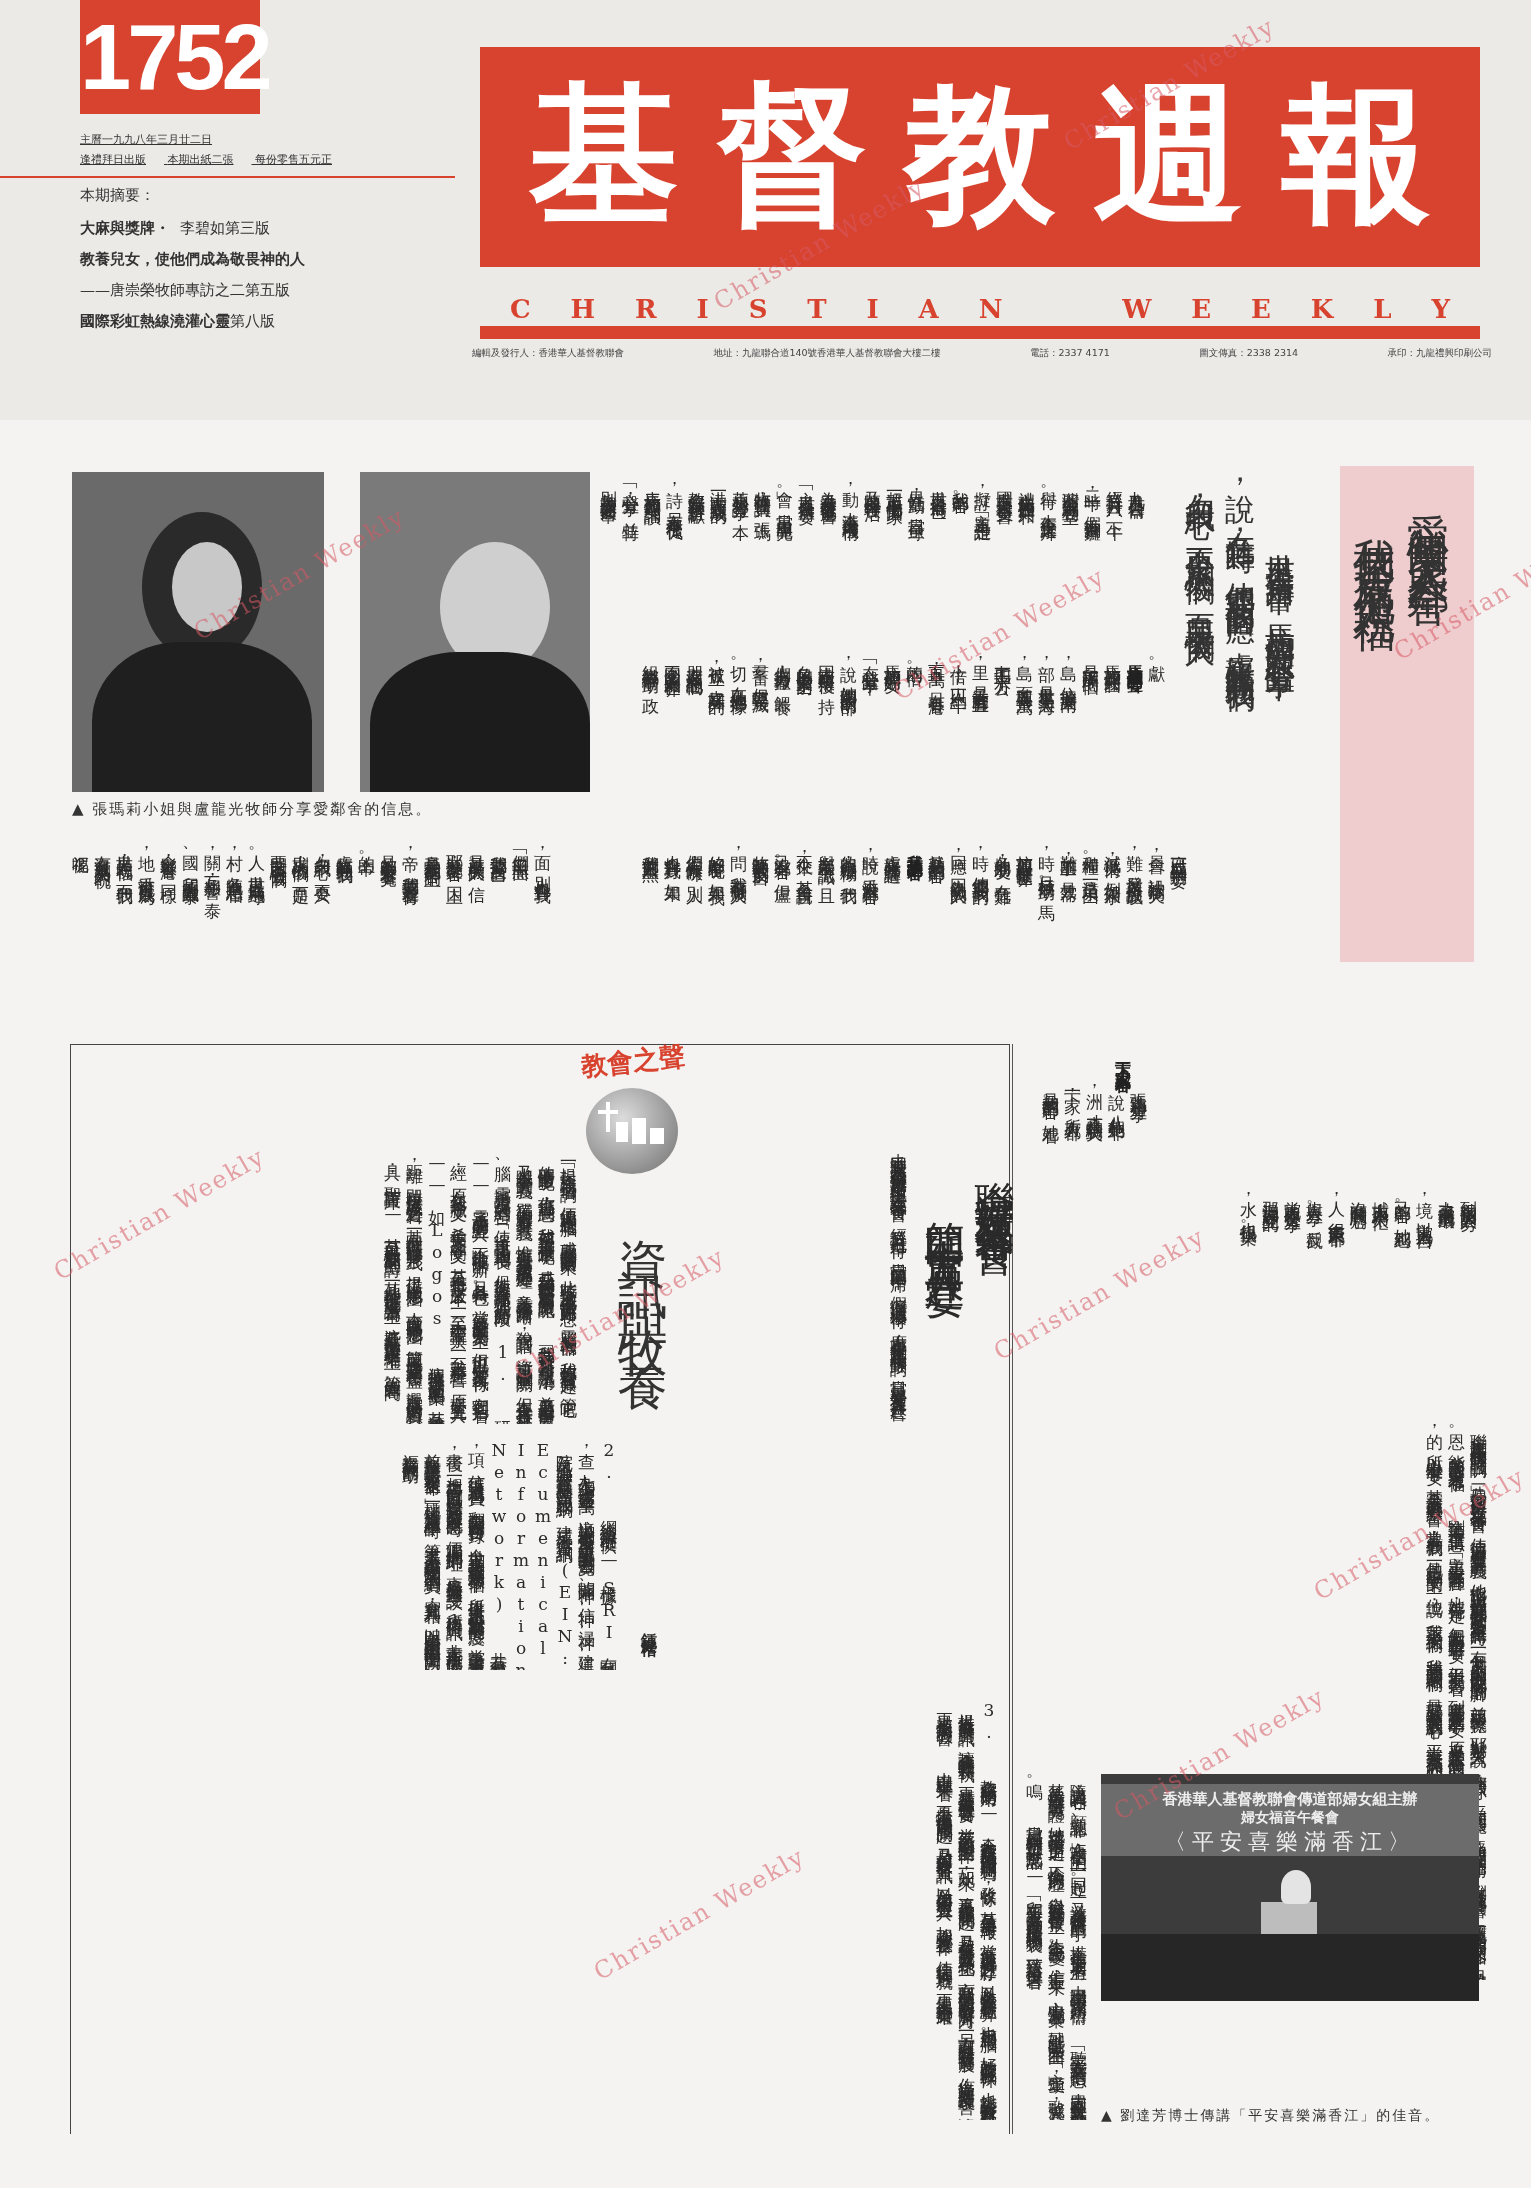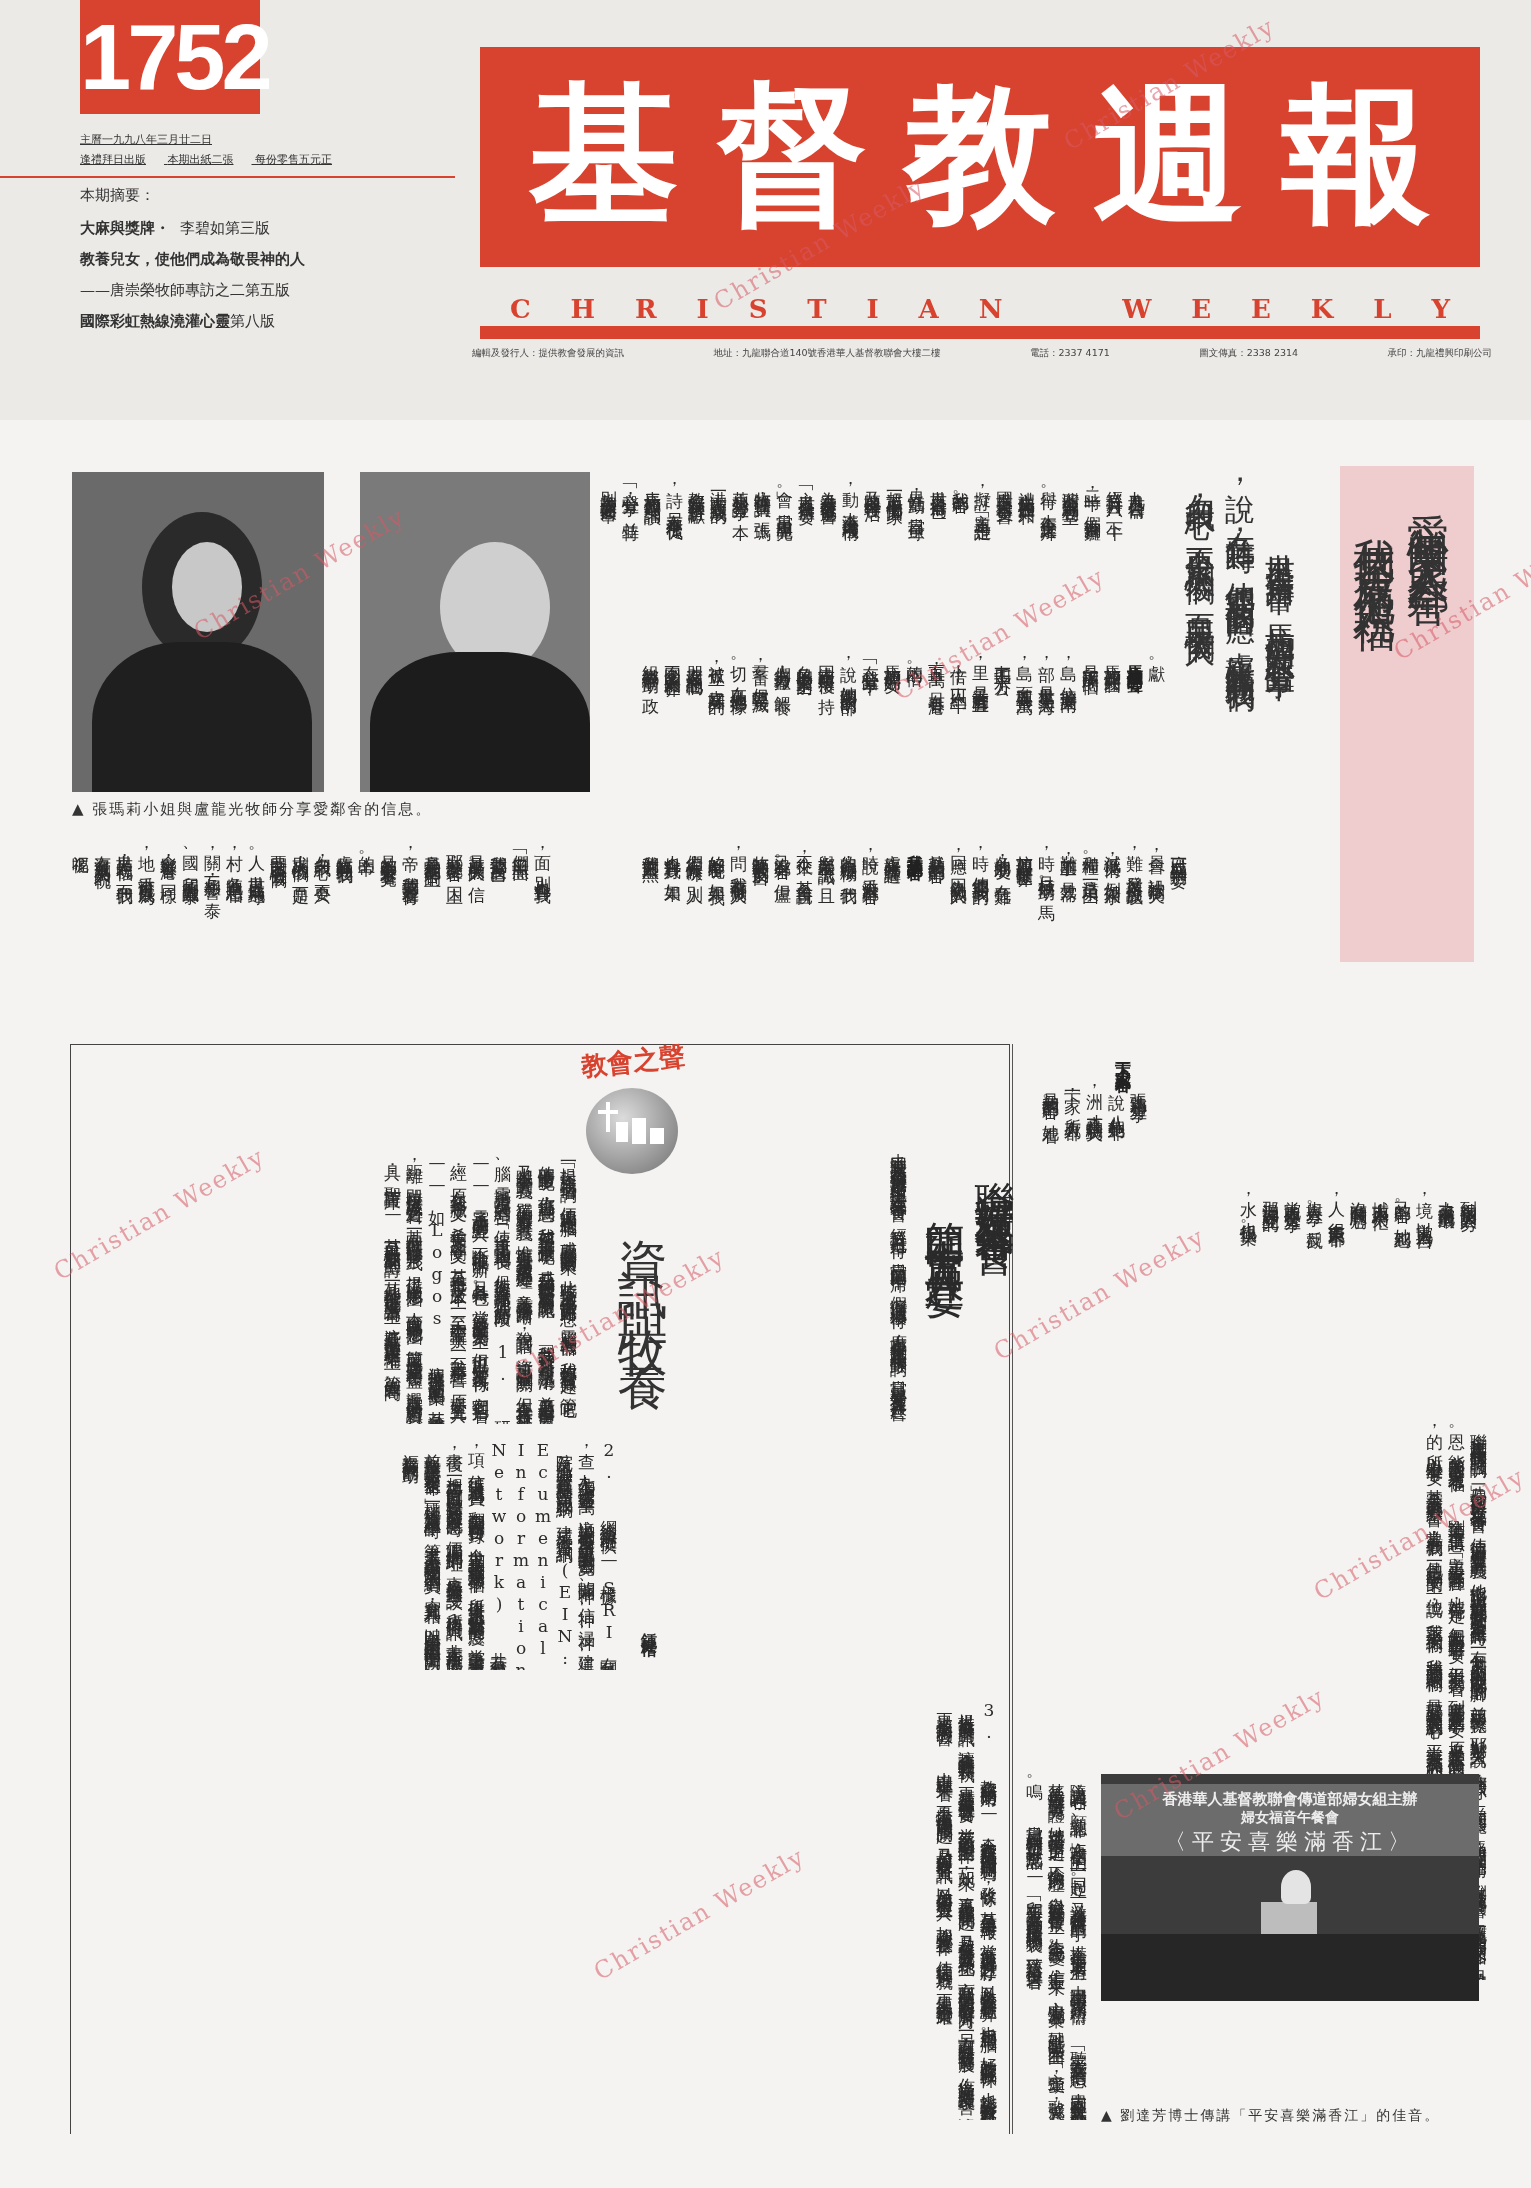--- a/index.html
+++ b/index.html
@@ -136,21 +136,21 @@
   <span class="gap"></span>
   <span>W</span>
   <span>E</span>
   <span>E</span>
   <span>K</span>
   <span>L</span>
   <span>Y</span>
 </div>
 <div class="title-bar"></div>
 <div class="credits">
-  <span>編輯及發行人：提供教會發展的資訊</span>
+  <span>編輯及發行人：香港華人基督教聯會</span>
   <span>地址：九龍聯合道140號香港華人基督教聯會大樓二樓</span>
   <span>電話：2337 4171</span>
   <span>圖文傳真：2338 2314</span>
   <span>承印：九龍禮興印刷公司</span>
 </div>
 
 <div class="headline-box">
   <div class="vt h1">愛心無國界人人皆鄰舍</div>
   <div class="vt h2">我們是否成為他人祝福</div>
 </div>

